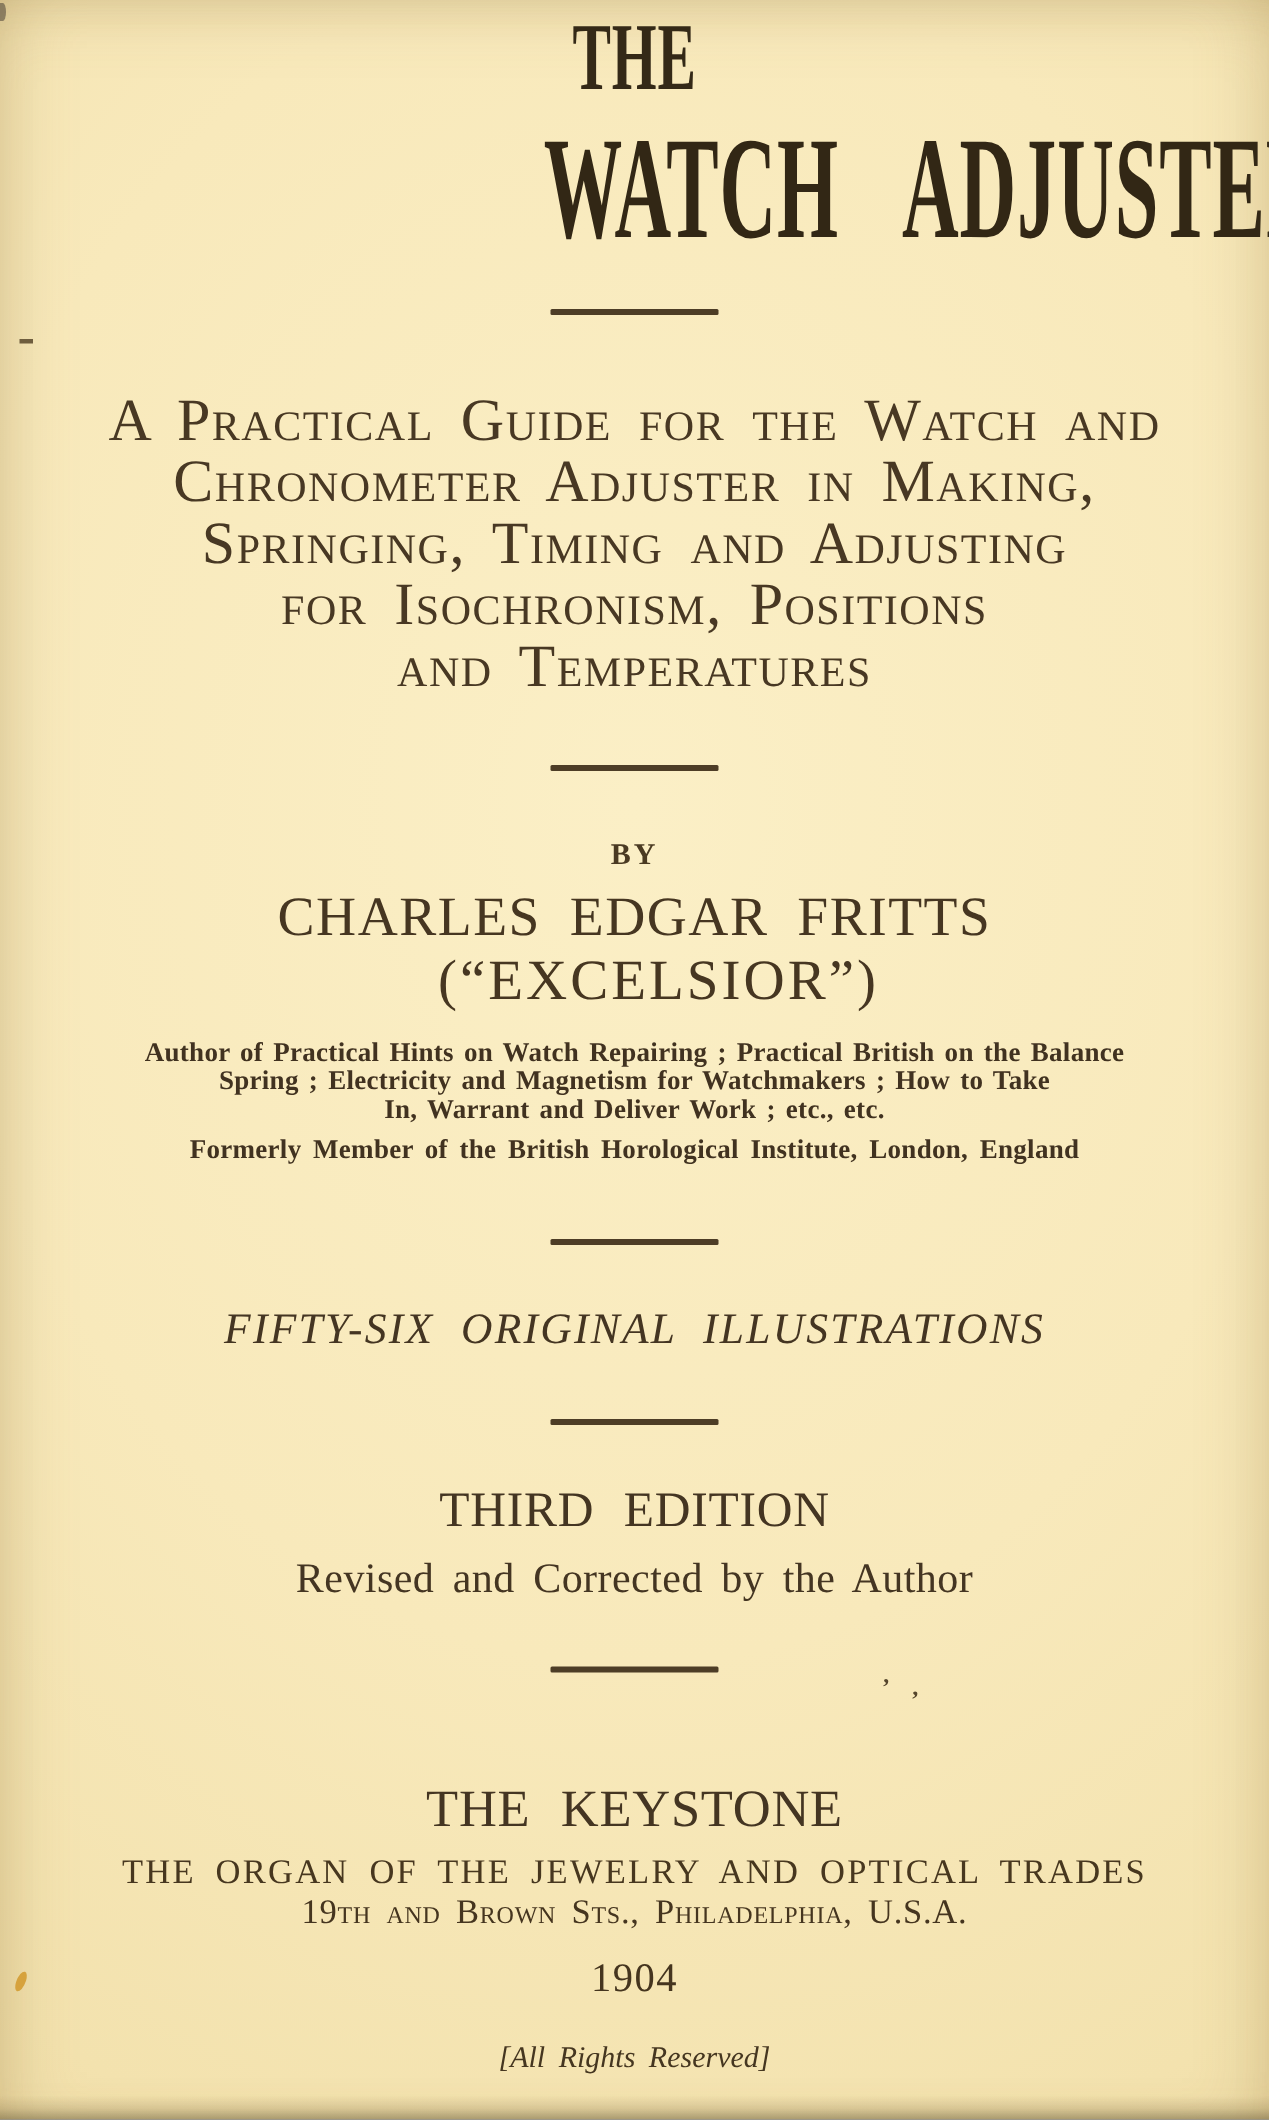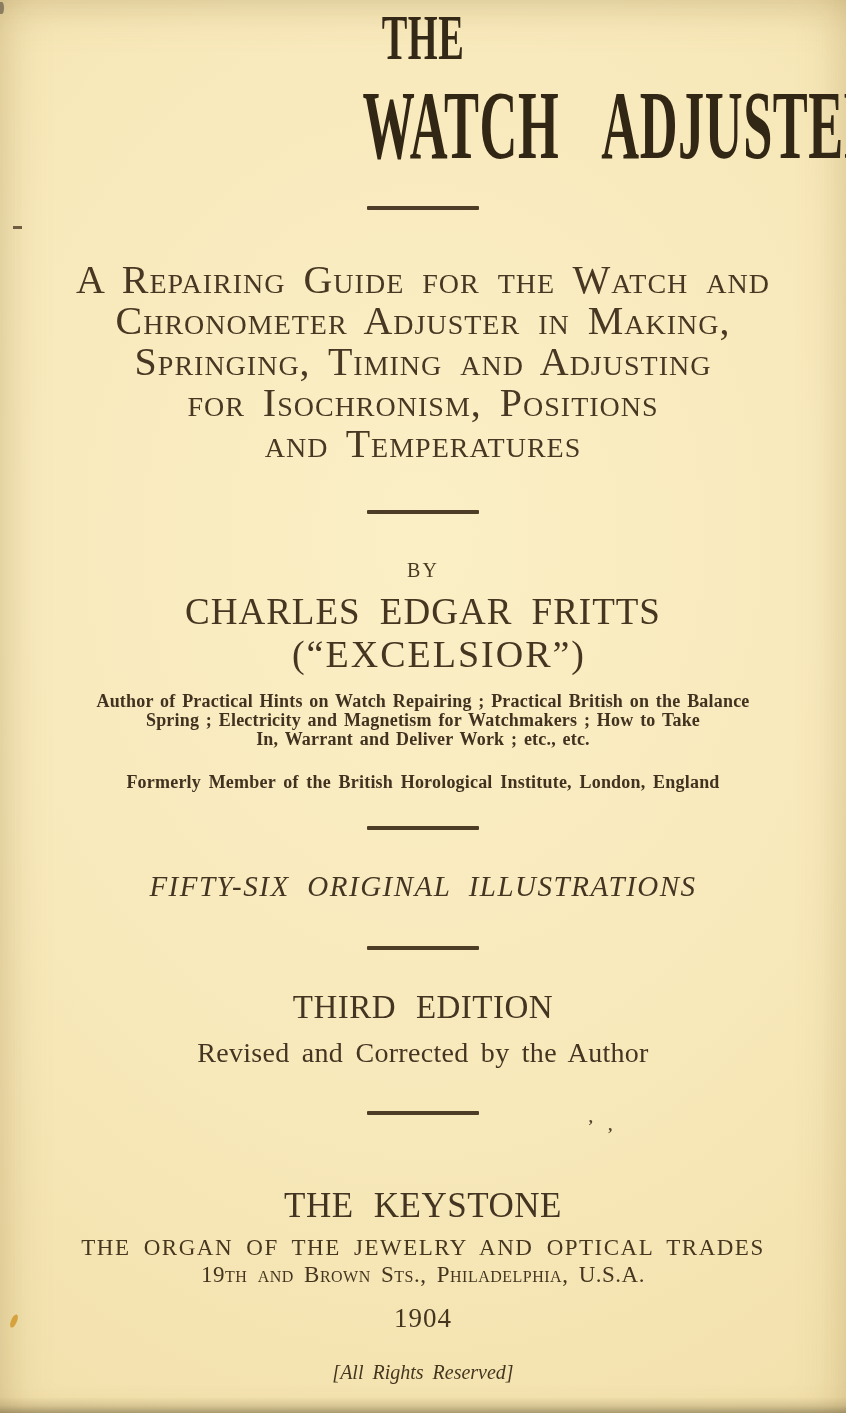--- a/index.html
+++ b/index.html
@@ -40,28 +40,28 @@
   .main-title .condensed{transform:scaleX(.54);word-spacing:58px;letter-spacing:1px;}
   .rule{
     position:absolute;left:50%;width:112px;height:3.5px;
     margin-left:-56px;background:#4d3d26;border-radius:1px;
   }
   .subtitle{
     top:259px;font-size:40px;line-height:41px;
     font-variant:small-caps;letter-spacing:1px;word-spacing:7px;
     color:#483823;
   }
-  .byline{top:560px;font-size:20px;font-weight:normal;letter-spacing:2px;color:#4a3a22;}
+  .byline{top:560px;font-size:20px;font-weight:bold;letter-spacing:2px;color:#4a3a22;}
   .author-name{top:593px;font-size:37px;letter-spacing:1px;word-spacing:9px;color:#463621;}
   .pseudonym{top:635px;font-size:38px;letter-spacing:2px;color:#463621;margin-left:32px;}
   .credits{
     top:692px;font-size:18px;font-weight:bold;line-height:19px;
     word-spacing:2px;letter-spacing:.2px;color:#413220;
   }
-  .membership{top:757px;font-size:18px;font-weight:bold;word-spacing:3px;letter-spacing:.2px;color:#413220;margin-top:16px;}
+  .membership{top:757px;font-size:18px;font-weight:bold;word-spacing:3px;letter-spacing:.2px;color:#413220;}
   .illus{top:872px;font-size:29px;font-style:italic;letter-spacing:1.5px;word-spacing:9px;color:#443522;}
   .edition{top:991px;font-size:33px;letter-spacing:.5px;word-spacing:11px;color:#443522;}
   .edition-note{top:1039px;font-size:28px;word-spacing:5px;letter-spacing:.3px;color:#443522;}
   .published-by{top:1162px;font-size:16.5px;font-weight:bold;letter-spacing:2px;word-spacing:4px;color:#4a3a24;}
   .publisher{top:1188px;font-size:35px;letter-spacing:.5px;word-spacing:11px;color:#443522;}
   .tagline{top:1236px;font-size:23px;letter-spacing:1.5px;word-spacing:6px;color:#47371f;text-align:center;}
   .address{top:1263px;font-size:23px;font-variant:small-caps;letter-spacing:.5px;word-spacing:4px;color:#45351f;}
   .year{top:1305px;font-size:27px;letter-spacing:1px;color:#45351f;}
   .rights{top:1362px;font-size:20px;font-style:italic;word-spacing:4px;color:#453620;}
   
@@ -85,21 +85,21 @@
   </div>
 
   <div class="blk main-title">
     <span class="condensed">WATCH ADJUSTER’S MANUAL</span>
   </div>
 
   <div class="rule" style="top:206px;"></div>
   <div class="mark-dash"></div>
 
   <div class="blk subtitle">
-    <div>A Repairing Guide for the Watch and</div>
+    <div>A Practical Guide for the Watch and</div>
     <div>Chronometer Adjuster in Making,</div>
     <div>Springing, Timing and Adjusting</div>
     <div>for Isochronism, Positions</div>
     <div>and Temperatures</div>
   </div>
 
   <div class="rule" style="top:510px;"></div>
 
   <div class="blk byline">BY</div>
 

